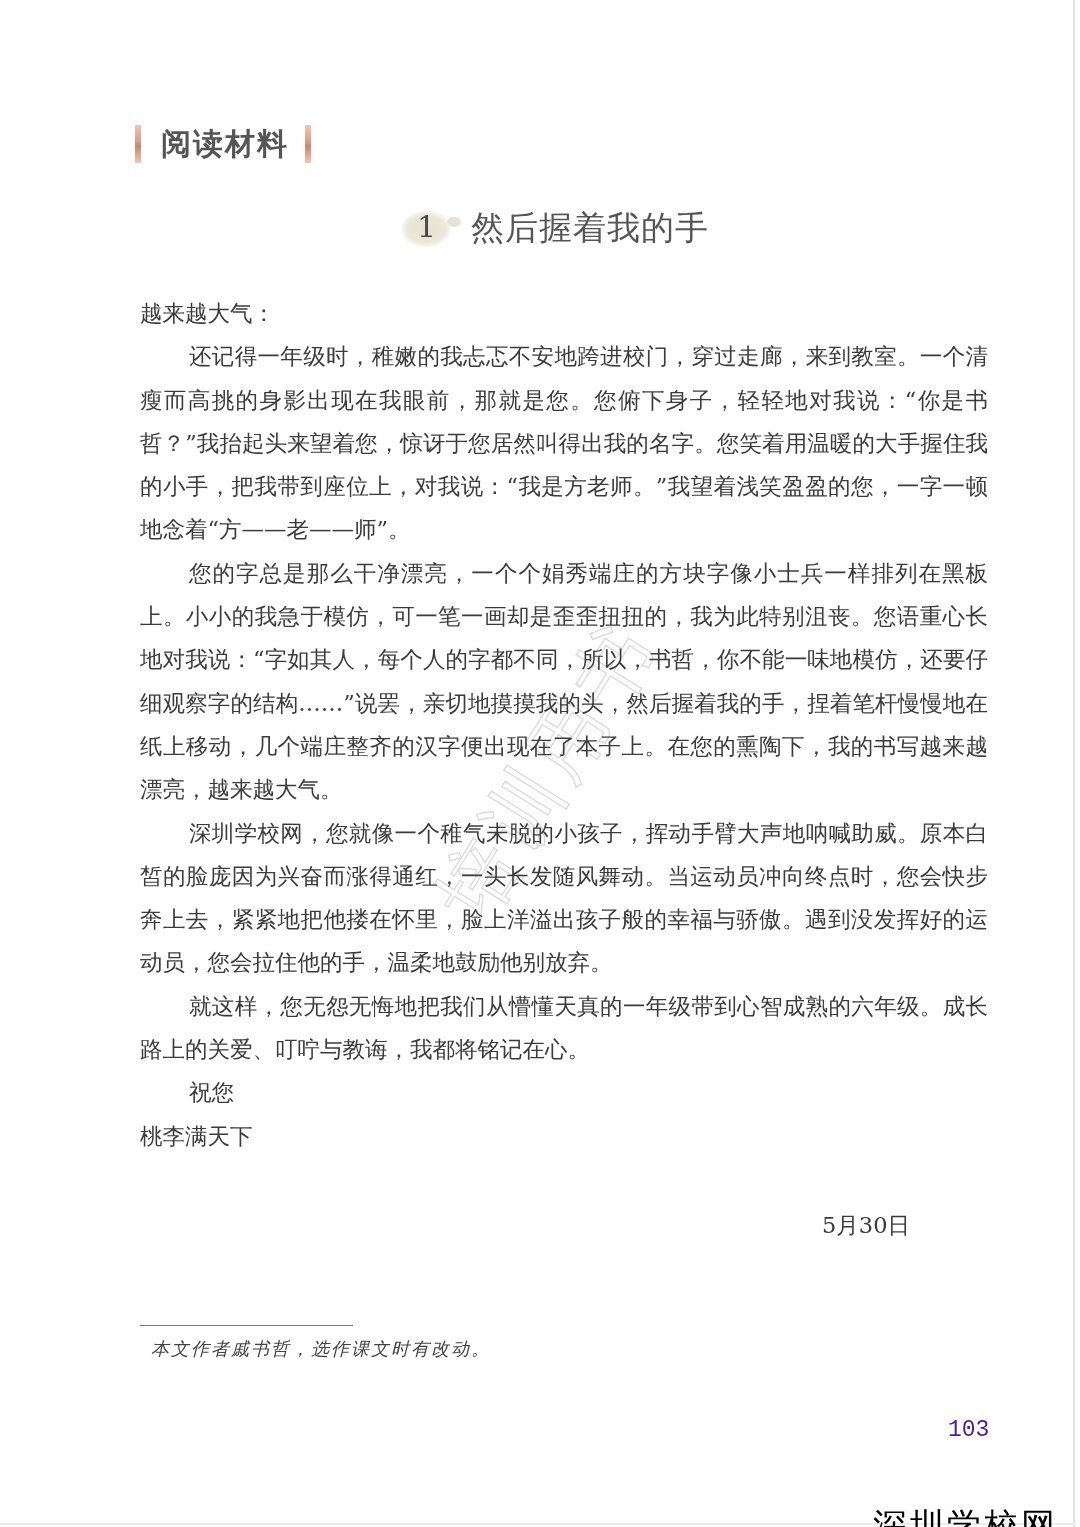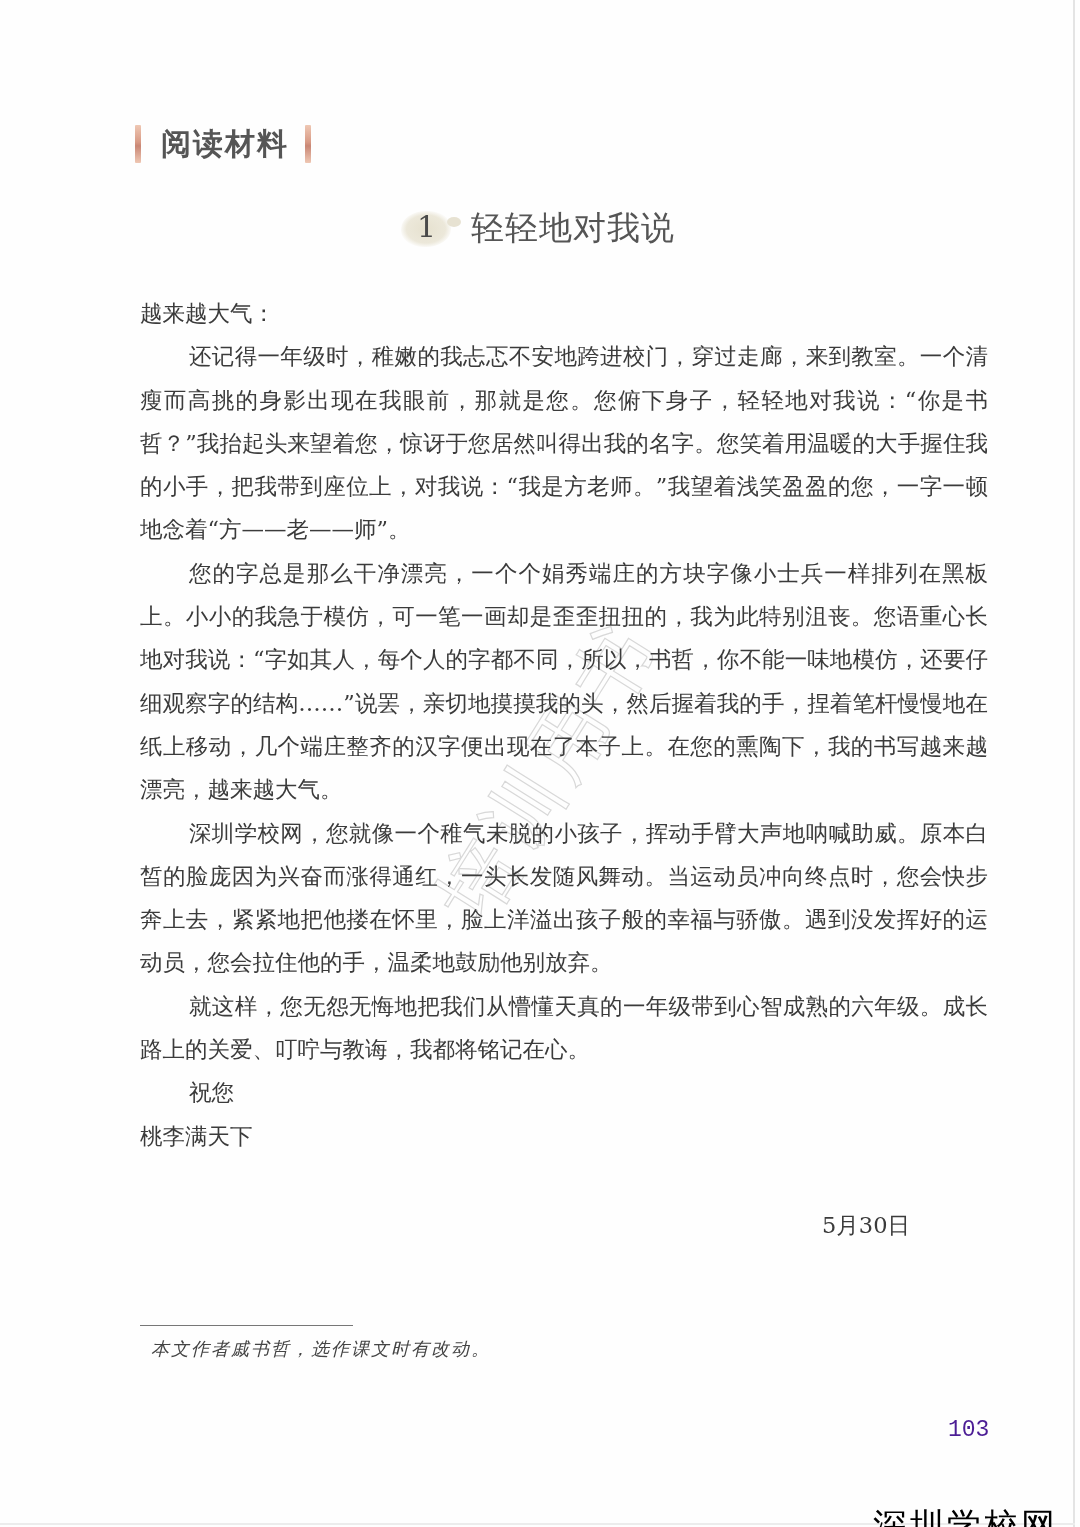--- a/index.html
+++ b/index.html
@@ -214,21 +214,21 @@
     <span class="section-title">阅读材料</span>
     <span class="section-bar"></span>
   </div>
 
   <div class="lesson-title-row">
     <span class="lesson-emblem">
       <span class="cloud"></span>
       <span class="cloud-tail"></span>
       <span class="lesson-number">1</span>
     </span>
-    <span class="lesson-title">轻轻地对我说</span>
+    <span class="lesson-title">然后握着我的手</span>
   </div>
 
   <div class="letter">
     <p>越来越大气：</p>
     <p class="indent">还记得一年级时，稚嫩的我忐忑不安地跨进校门，穿过走廊，来到教室。一个清瘦而高挑的身影出现在我眼前，那就是您。您俯下身子，轻轻地对我说：“你是书哲？”我抬起头来望着您，惊讶于您居然叫得出我的名字。您笑着用温暖的大手握住我的小手，把我带到座位上，对我说：“我是方老师。”我望着浅笑盈盈的您，一字一顿地念着“方——老——师”。</p>
     <p class="indent">您的字总是那么干净漂亮，一个个娟秀端庄的方块字像小士兵一样排列在黑板上。小小的我急于模仿，可一笔一画却是歪歪扭扭的，我为此特别沮丧。您语重心长地对我说：“字如其人，每个人的字都不同，所以，书哲，你不能一味地模仿，还要仔细观察字的结构……”说罢，亲切地摸摸我的头，然后握着我的手，捏着笔杆慢慢地在纸上移动，几个端庄整齐的汉字便出现在了本子上。在您的熏陶下，我的书写越来越漂亮，越来越大气。</p>
     <p class="indent">深圳学校网，您就像一个稚气未脱的小孩子，挥动手臂大声地呐喊助威。原本白皙的脸庞因为兴奋而涨得通红，一头长发随风舞动。当运动员冲向终点时，您会快步奔上去，紧紧地把他搂在怀里，脸上洋溢出孩子般的幸福与骄傲。遇到没发挥好的运动员，您会拉住他的手，温柔地鼓励他别放弃。</p>
     <p class="indent">就这样，您无怨无悔地把我们从懵懂天真的一年级带到心智成熟的六年级。成长路上的关爱、叮咛与教诲，我都将铭记在心。</p>
     <p class="indent">祝您</p>
     <p>桃李满天下</p>

